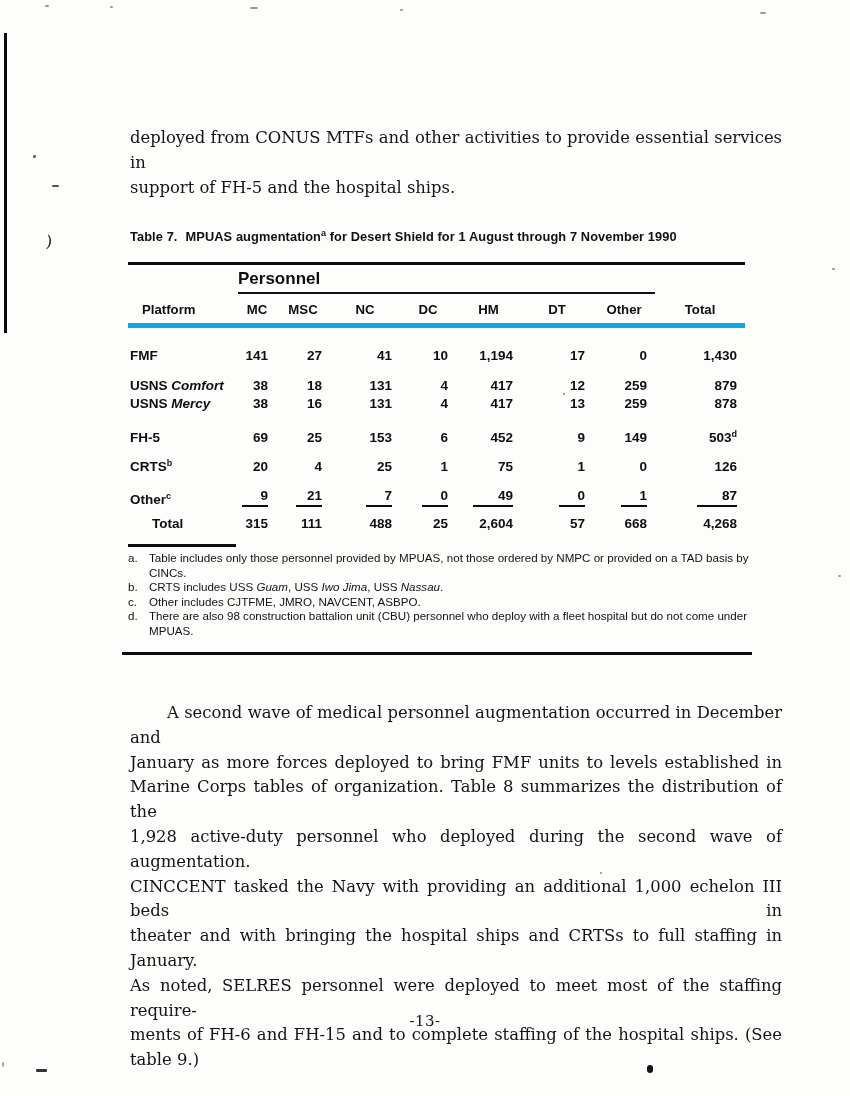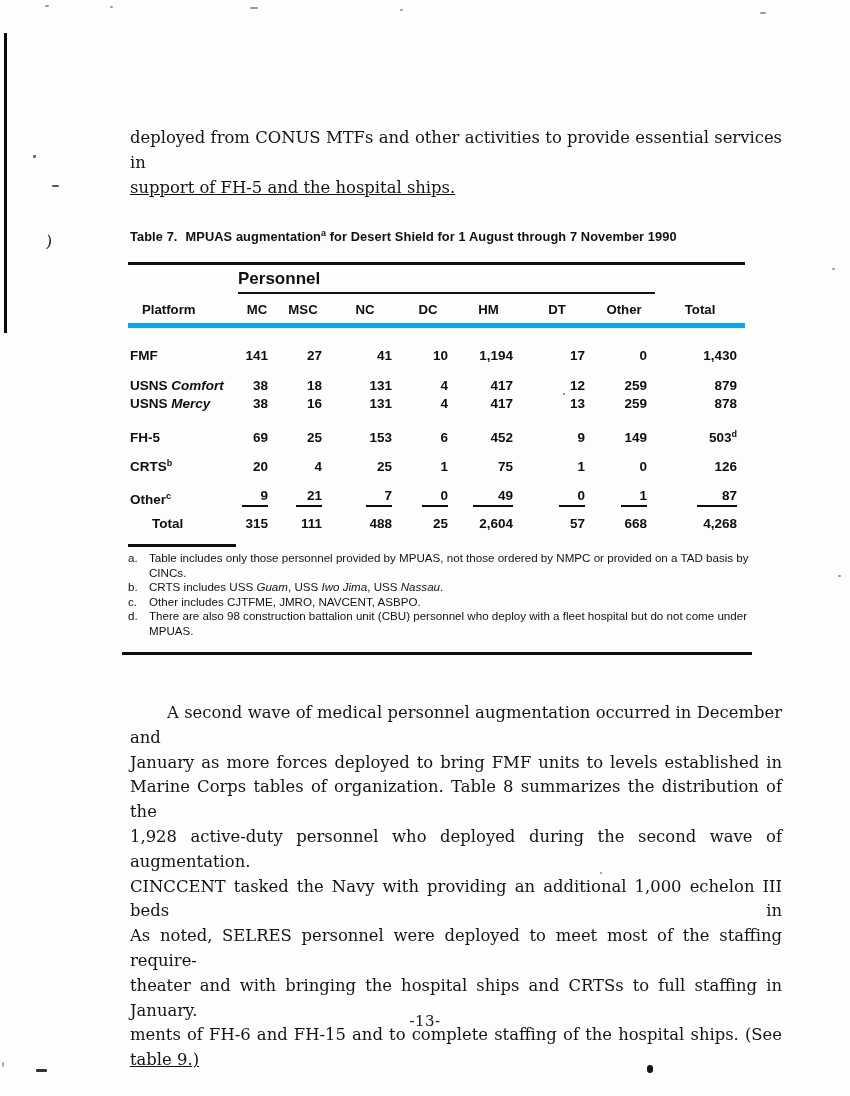--- a/index.html
+++ b/index.html
@@ -10,21 +10,21 @@
     color: #161616;
   }
 
   
   .para {
     position: absolute; left: 130px; width: 652px;
     font-family: "DejaVu Serif", serif; font-size: 16.4px;
     line-height: 24.8px; color: #141414;
   }
   .para .line { text-align: justify; text-align-last: justify; white-space: normal; }
-  .para .line:last-child { text-align-last: left; text-decoration: underline; }
+  .para .line:last-child { text-align-last: left; }
   .para-top { top: 126px; }
   .para-bottom { top: 701px; }
   .para-bottom .line:first-child { text-indent: 37px; }
 
   
   .t7-caption {
     position: absolute; left: 130px; top: 229px; width: 660px;
     font-size: 12.8px; font-weight: 600; color: #101010; letter-spacing: .1px;
   }
   .t7-caption .cap-label { font-weight: 700; margin-right: 8px; }
@@ -268,21 +268,21 @@
   </div>
 
   <div class="rule rule-long"></div>
 
   <div class="para para-bottom">
       <div class="line">A second wave of medical personnel augmentation occurred in December and</div>
       <div class="line">January as more forces deployed to bring FMF units to levels established in</div>
       <div class="line">Marine Corps tables of organization. Table 8 summarizes the distribution of the</div>
       <div class="line">1,928 active-duty personnel who deployed during the second wave of augmentation.</div>
       <div class="line">CINCCENT tasked the Navy with providing an additional 1,000 echelon III beds in</div>
+      <div class="line">theater and with bringing the hospital ships and CRTSs to full staffing in January.</div>
       <div class="line">As noted, SELRES personnel were deployed to meet most of the staffing require-</div>
-      <div class="line">theater and with bringing the hospital ships and CRTSs to full staffing in January.</div>
       <div class="line">ments of FH-6 and FH-15 and to complete staffing of the hospital ships. (See</div>
       <div class="line">table 9.)</div>
     </div>
 
   <div class="page-number">-13-</div>
 
 </div>
 
 </body></html>

